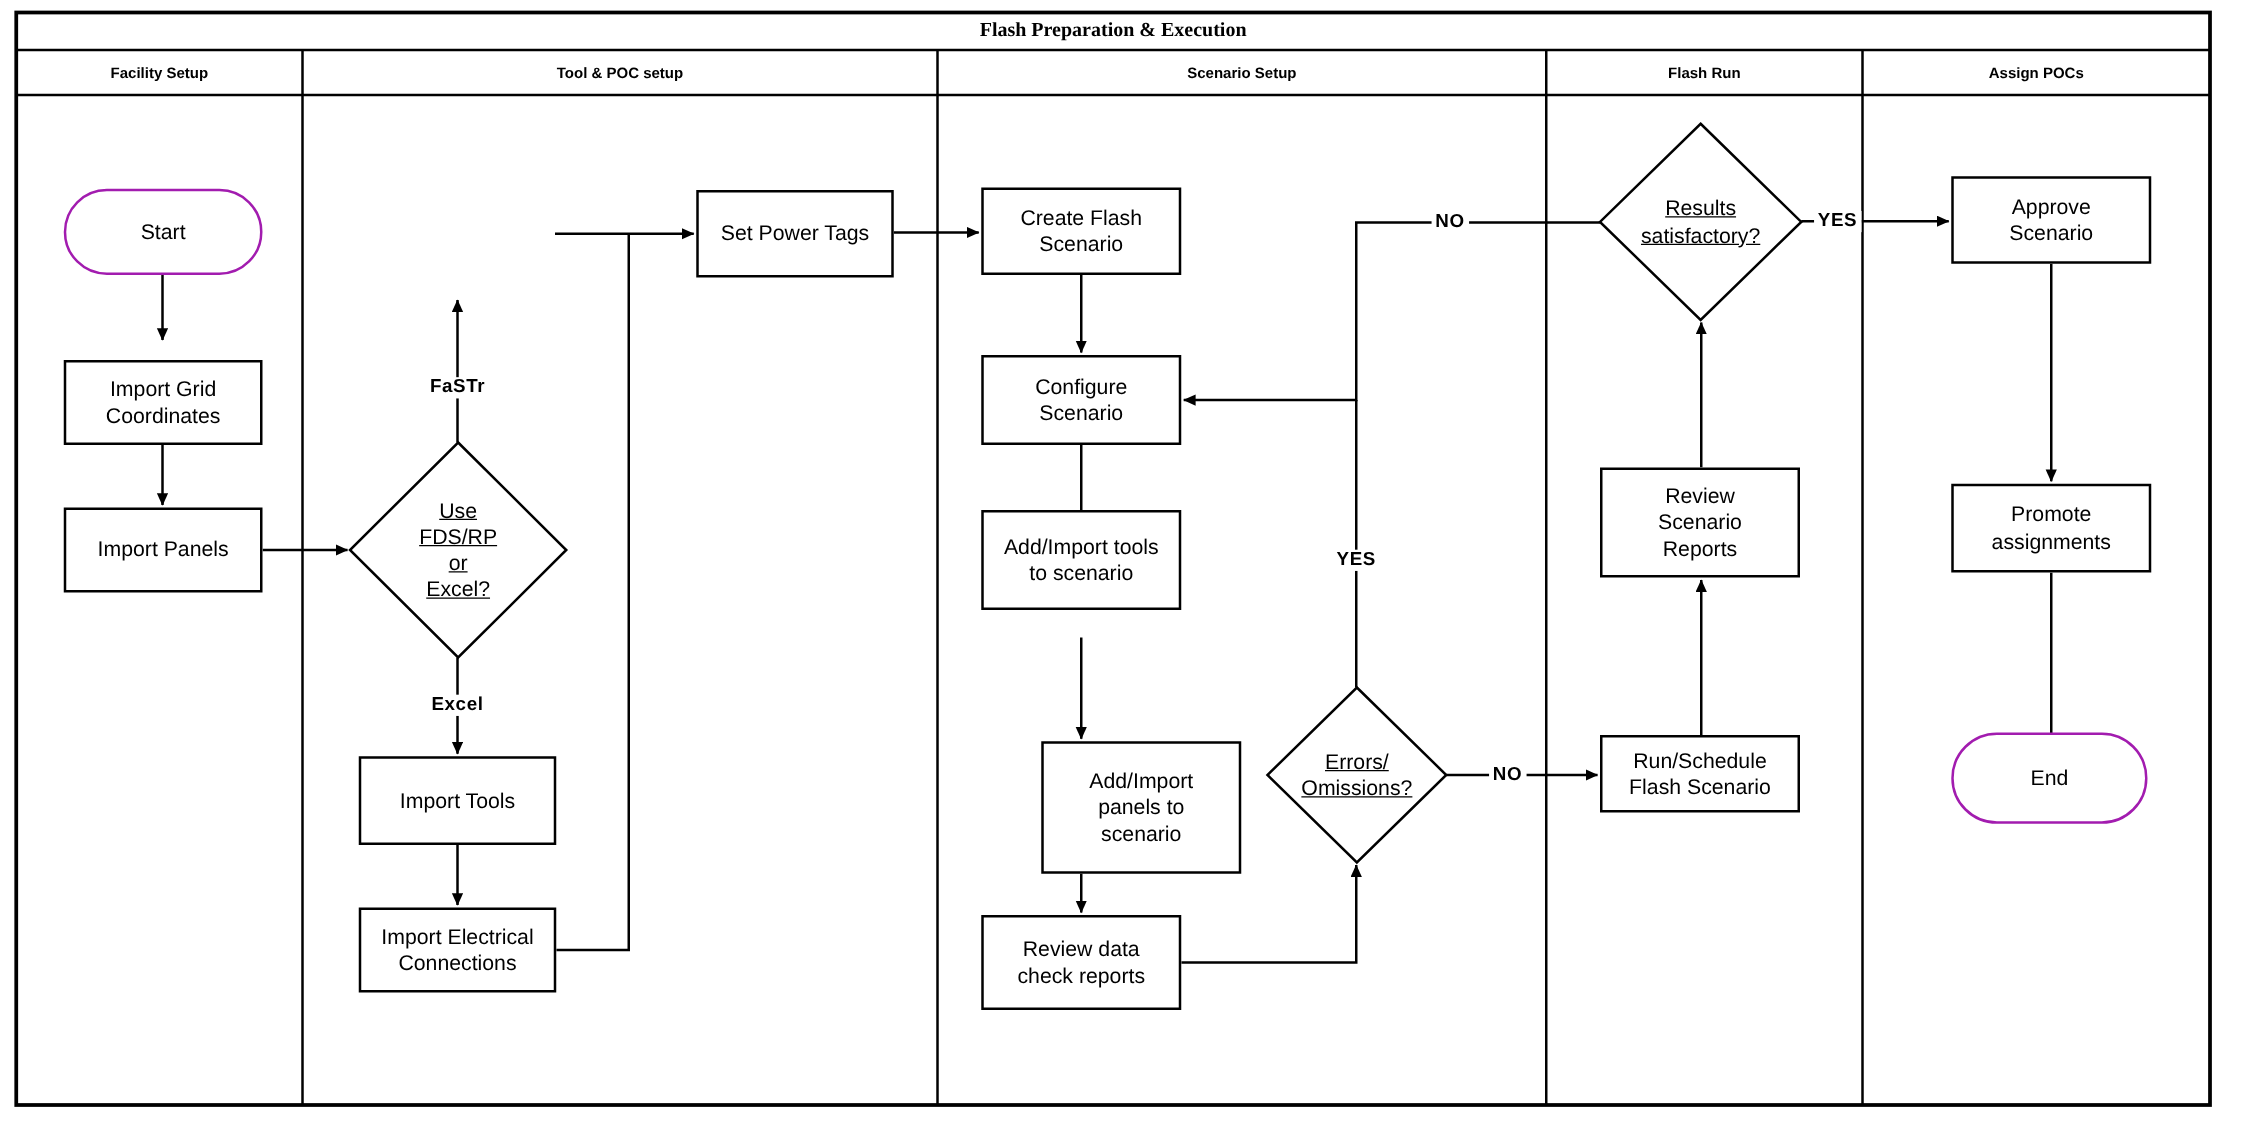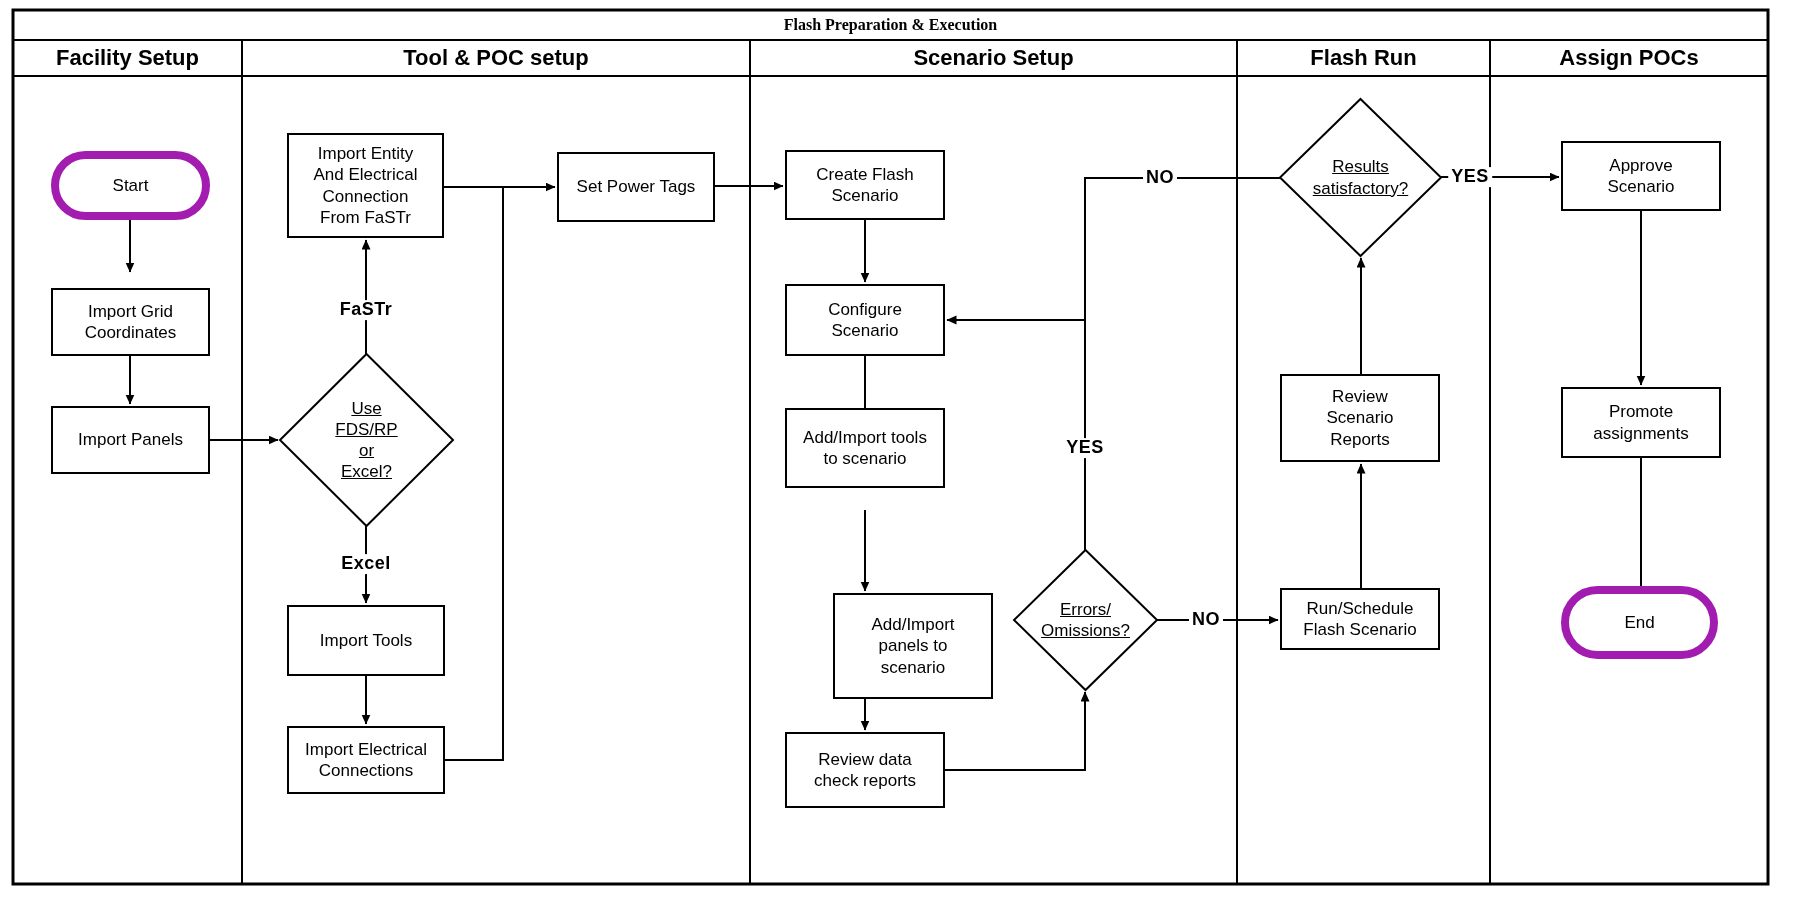--- a/index.html
+++ b/index.html
@@ -8,33 +8,33 @@
     font-family:"Liberation Sans","DejaVu Sans",sans-serif;color:#000000;overflow:hidden;
   }
   #edge-layer{position:absolute;left:0;top:0;width:1794px;height:906px;}
   #node-layer{position:absolute;left:0;top:0;width:1794px;height:906px;}
   .node{
     position:absolute;display:flex;align-items:center;justify-content:center;
     text-align:center;white-space:pre-line;font-size:17px;line-height:1.24;
     box-sizing:border-box;
   }
   .node.rect{border:2px solid #000;background:#fff;}
-  .node.stadium{border:8px solid #a21caf;background:#fff;border-radius:45px;}
+  .node.stadium{border:2px solid #a21caf;background:#fff;border-radius:45px;}
   .node.diamond-text{background:transparent;border:none;pointer-events:none;text-decoration:underline;}
   .pool-title{
     position:absolute;display:flex;align-items:center;justify-content:center;
     font-weight:bold;font-size:16px;box-sizing:border-box;font-family:Liberation Serif, serif;
   }
   .lane-header{
     position:absolute;display:flex;align-items:center;justify-content:center;
-    font-weight:bold;font-size:22px;box-sizing:border-box;
+    font-weight:bold;font-size:12px;box-sizing:border-box;
   }
   .edge-label{
     position:absolute;transform:translate(-50%,-50%);
-    background:#fff;font-weight:bold;font-size:18px;padding:0 3px;line-height:1.1;
+    background:#fff;font-weight:bold;font-size:15px;padding:0 3px;line-height:1.1;
     letter-spacing:0.5px;
   }
 </style>
 </head>
 <body>
 
 <div id="canvas">
   <svg id="edge-layer" xmlns="http://www.w3.org/2000/svg" viewBox="0 0 1794 906">
     <defs>
       <marker id="arrowhead" markerWidth="11" markerHeight="10" refX="9.5" refY="4.5" orient="auto" markerUnits="userSpaceOnUse">
@@ -78,24 +78,20 @@
         <polygon points="366.5,354 453,440 366.5,526 280,440" fill="#ffffff" stroke="#000000" stroke-width="2"></polygon>
         <polygon points="1085.5,550 1157,620 1085.5,690 1014,620" fill="#ffffff" stroke="#000000" stroke-width="2"></polygon>
         <polygon points="1360.5,99 1441,177.5 1360.5,256 1280,177.5" fill="#ffffff" stroke="#000000" stroke-width="2"></polygon>
       </g>
   </svg>
   <div id="node-layer">
       <div class="node stadium" style="left: 51px; top: 151px; width: 159px; height: 69px;">Start</div>
       <div class="node rect" style="left: 51px; top: 288px; width: 159px; height: 68px;">Import Grid
 Coordinates</div>
       <div class="node rect" style="left: 51px; top: 406px; width: 159px; height: 68px;">Import Panels</div>
-      <div class="node rect" style="left: 287px; top: 133px; width: 157px; height: 105px;">Import Entity
-And Electrical
-Connection
-From FaSTr</div>
       <div class="node diamond-text" style="left: 280px; top: 354px; width: 173px; height: 172px;">Use
 FDS/RP
 or
 Excel?</div>
       <div class="node rect" style="left: 287px; top: 605px; width: 158px; height: 71px;">Import Tools</div>
       <div class="node rect" style="left: 287px; top: 726px; width: 158px; height: 68px;">Import Electrical
 Connections</div>
       <div class="node rect" style="left: 557px; top: 152px; width: 158px; height: 70px;">Set Power Tags</div>
       <div class="node rect" style="left: 785px; top: 150px; width: 160px; height: 70px;">Create Flash
 Scenario</div>

